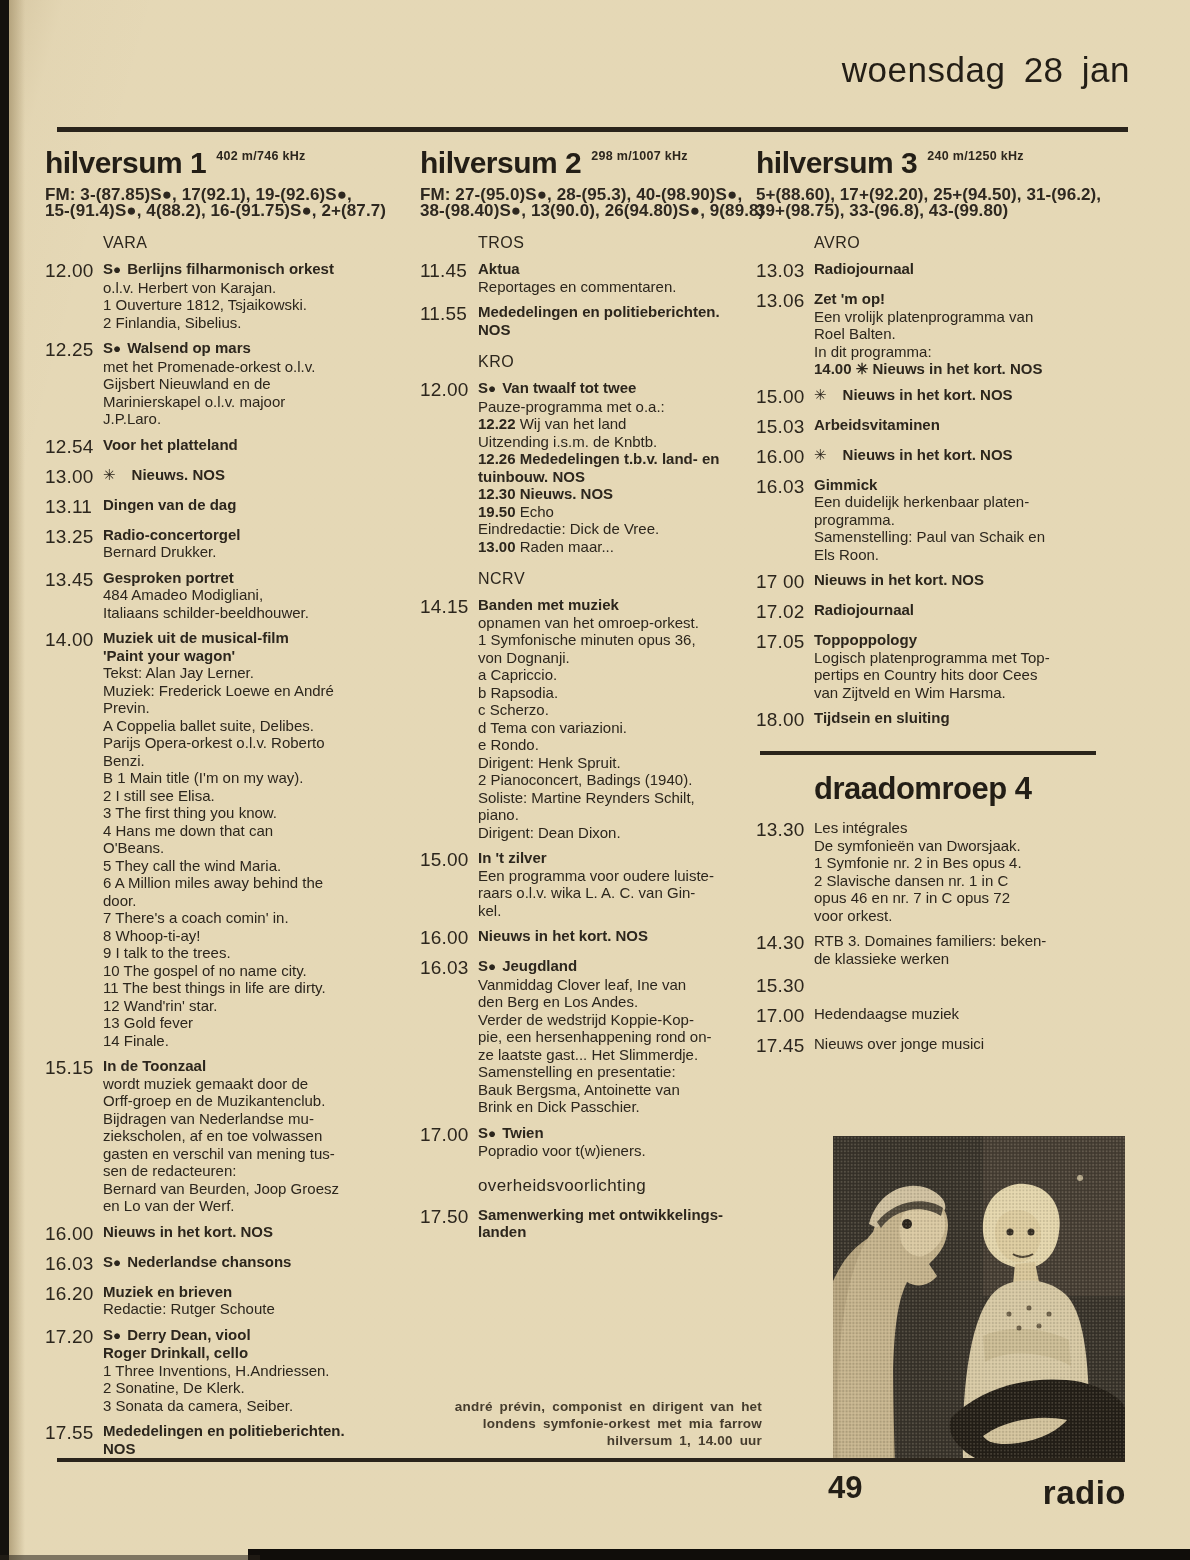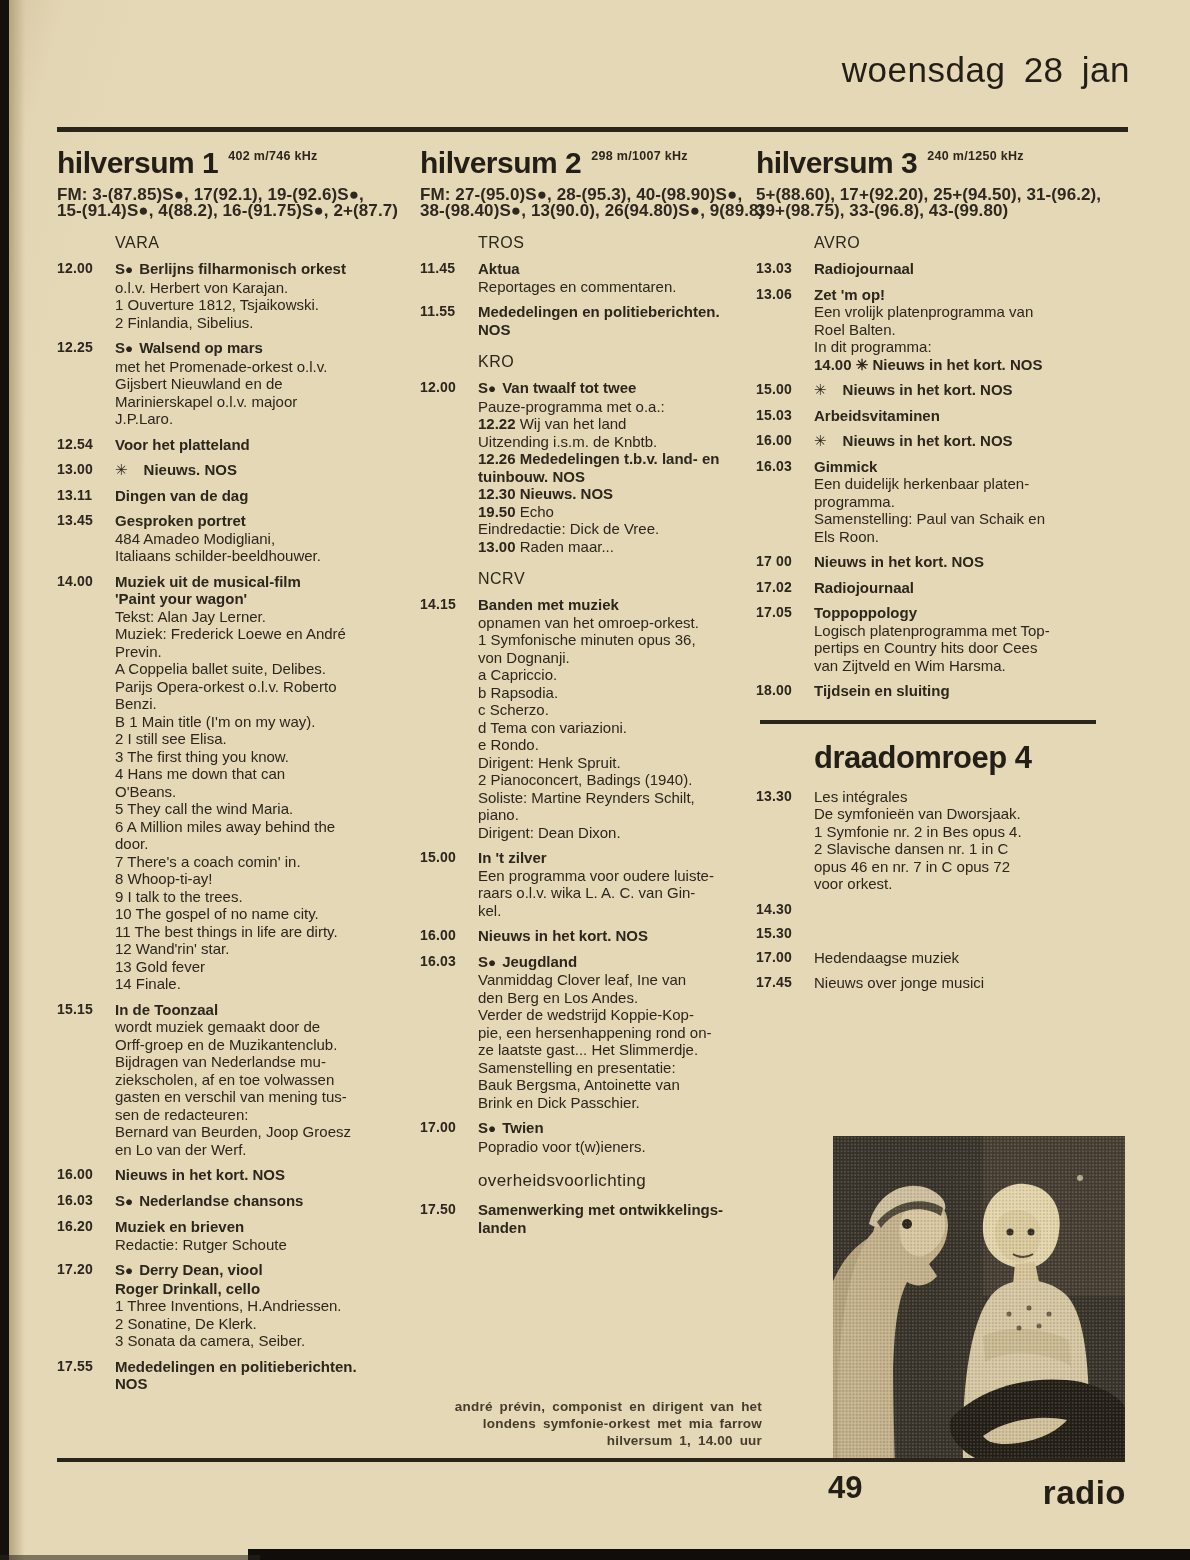--- a/index.html
+++ b/index.html
@@ -20,35 +20,35 @@
   .edge-bottom{position:absolute;left:248px;bottom:0;width:942px;height:11px;background:#100d0a;}
   .edge-bottom2{position:absolute;left:0;bottom:0;width:260px;height:5px;background:#2a241b;opacity:.55;}
 
   .day-label{position:absolute;top:50px;right:60px;font-size:35px;font-weight:normal;
     letter-spacing:.5px;color:#231e16;word-spacing:8px;}
 
   .rule-top{position:absolute;top:127px;left:57px;width:1071px;height:5px;background:#2a241b;}
   .rule-bottom{position:absolute;top:1458px;left:57px;width:1068px;height:4px;background:#2a241b;}
 
   .col{position:absolute;top:146px;}
-  .col-1{left:57px;width:345px;}
+  .col-1{left:45px;width:345px;}
   .col-2{left:420px;width:345px;}
   .col-3{left:756px;width:348px;}
 
   .station-header{margin-bottom:12px;}
   .station-name-row{white-space:nowrap;}
   .station-name{font-size:30px;font-weight:bold;letter-spacing:-0.5px;color:#231e16;display:inline-block;}
   .station-freq{font-size:12.5px;font-weight:bold;display:inline-block;position:relative;top:-13px;margin-left:10px;letter-spacing:.3px;}
   .fm-lines{font-size:17px;font-weight:bold;line-height:16px;margin-top:7px;letter-spacing:.1px;color:#2e2820;}
 
   .broadcaster-label{font-size:16px;margin:15px 0 8px 58px;letter-spacing:.5px;}
   .section-label{font-size:17px;margin:16px 0 10px 58px;letter-spacing:.4px;}
 
   .prog{display:flex;margin-bottom:8px;}
-  .ptime{width:48px;flex:none;font-size:14px;font-weight:bold;letter-spacing:.2px;white-space:nowrap;}
+  .ptime{width:48px;flex:none;font-size:19px;font-weight:normal;letter-spacing:.2px;white-space:nowrap;}
   .pbody{flex:1;margin-left:10px;font-size:15px;line-height:17.5px;}
   .ptitle{font-weight:bold;}
   .plain .ptitle{font-weight:normal;}
   .stereo{font-weight:bold;margin-right:6px;}
   .stereo .dot{font-size:.9em;}
   .star-glyph{margin-right:16px;font-weight:normal;font-size:15px;}
   .dline{font-weight:normal;}
   .dline .b{font-weight:bold;}
 
   .d4-divider{height:4px;background:#2a241b;margin:20px 0 0 4px;width:336px;}
@@ -112,20 +112,27 @@
       <div class="prog">
         <div class="ptime">13.00</div>
         <div class="pbody">
           <div class="ptitle"><span class="star-glyph">✳</span>Nieuws. NOS</div>
         </div>
       </div>
       <div class="prog">
         <div class="ptime">13.11</div>
         <div class="pbody">
           <div class="ptitle">Dingen van de dag</div>
+        </div>
+      </div>
+      <div class="prog">
+        <div class="ptime">13.25</div>
+        <div class="pbody">
+          <div class="ptitle">Radio-concertorgel</div>
+          <div class="dline">Bernard  Drukker.</div>
         </div>
       </div>
       <div class="prog">
         <div class="ptime">13.45</div>
         <div class="pbody">
           <div class="ptitle">Gesproken portret</div>
           <div class="dline">484 Amadeo Modigliani,</div>
           <div class="dline">Italiaans schilder-beeldhouwer.</div>
         </div>
       </div>
@@ -401,20 +408,24 @@
           <div class="ptitle">Les intégrales</div>
           <div class="dline">De symfonieën van Dworsjaak.</div>
           <div class="dline">1 Symfonie nr. 2 in Bes opus 4.</div>
           <div class="dline">2 Slavische dansen nr. 1 in C</div>
           <div class="dline">opus 46 en nr. 7 in C opus 72</div>
           <div class="dline">voor orkest.</div>
         </div>
       </div>
       <div class="prog plain">
         <div class="ptime">14.30</div>
+        <div class="pbody">
+          <div class="ptitle">RTB 3. Domaines familiers: beken-</div>
+          <div class="dline">de klassieke werken</div>
+        </div>
       </div>
       <div class="prog plain">
         <div class="ptime">15.30</div>
       </div>
       <div class="prog plain">
         <div class="ptime">17.00</div>
         <div class="pbody">
           <div class="ptitle">Hedendaagse muziek</div>
         </div>
       </div>

